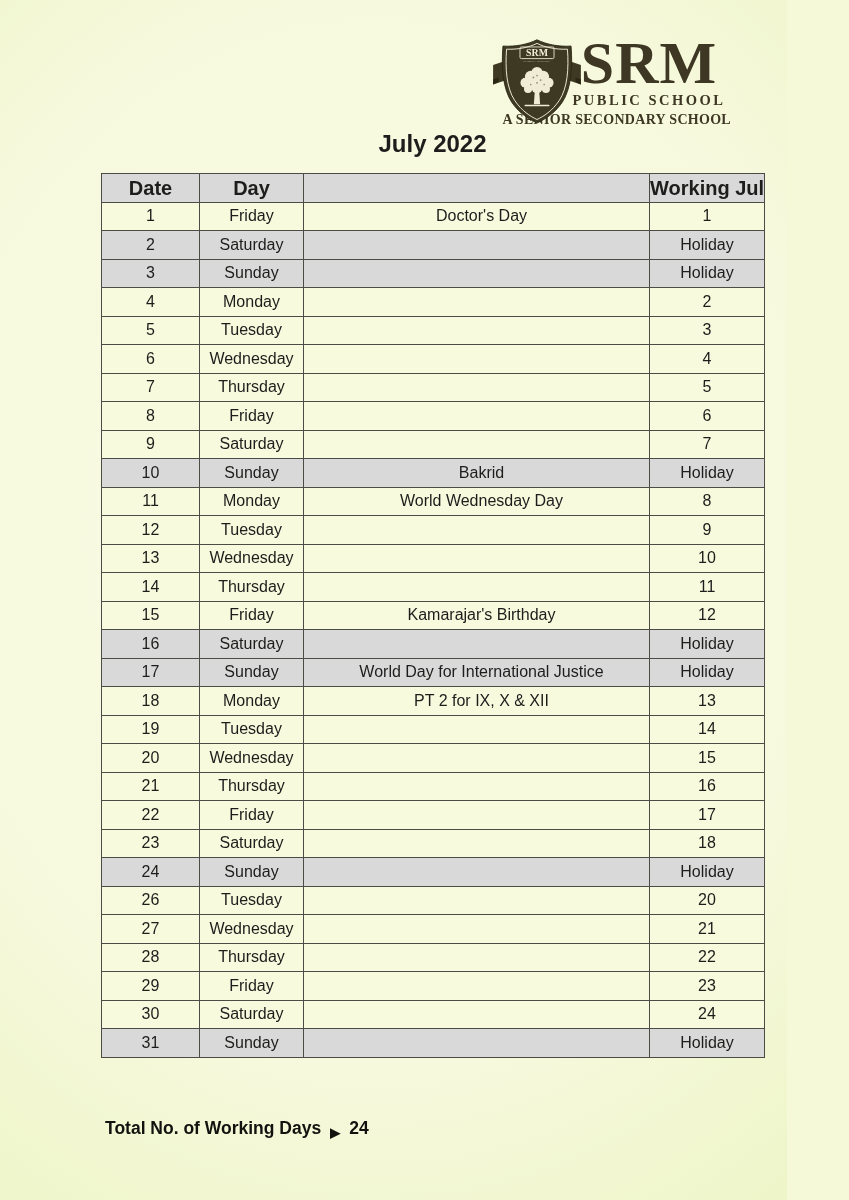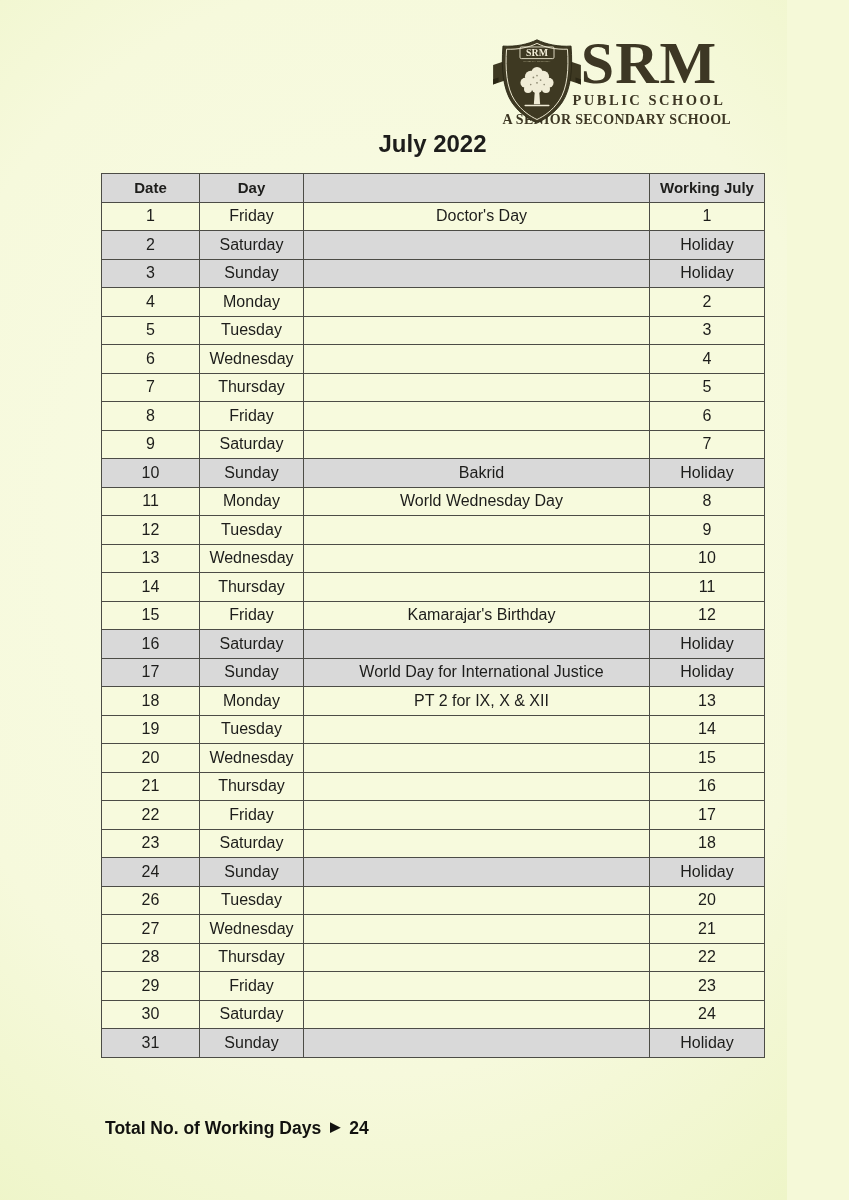--- a/index.html
+++ b/index.html
@@ -43,31 +43,31 @@
   table.cal{
     position:absolute;top:173px;left:101px;width:663px;
     border-collapse:collapse;table-layout:fixed;
     font-size:16px;color:#1d1d1b;
   }
   table.cal th, table.cal td{
     border:1px solid #4c4c46;height:27.5px;padding:0;line-height:1;
     background:#f7fadd;text-align:center;overflow:hidden;white-space:nowrap;
   }
   table.cal thead th{
-    background:#d9d9d9;font-weight:bold;font-size:15px;
+    background:#d9d9d9;font-weight:bold;font-size:20px;
   }
   table.cal td.event{text-align:center;padding-left:10px;}
   table.cal tr.holiday td{background:#d9d9d9;}
   table.cal td.bold{font-weight:normal;}
   table.cal{border:1.5px solid #4c4c46;}
 
   
   .footer{
     position:absolute;top:1118px;left:105px;
-    display:flex;align-items:flex-start;gap:9px;
+    display:flex;align-items:flex-end;gap:9px;
     font-size:17.5px;font-weight:bold;color:#12120f;
   }
   .footer .arrow{font-size:13px;position:relative;top:1px;}
 </style>
 </head>
 <body>
 
 <div class="page">
 
   <div class="logo">

